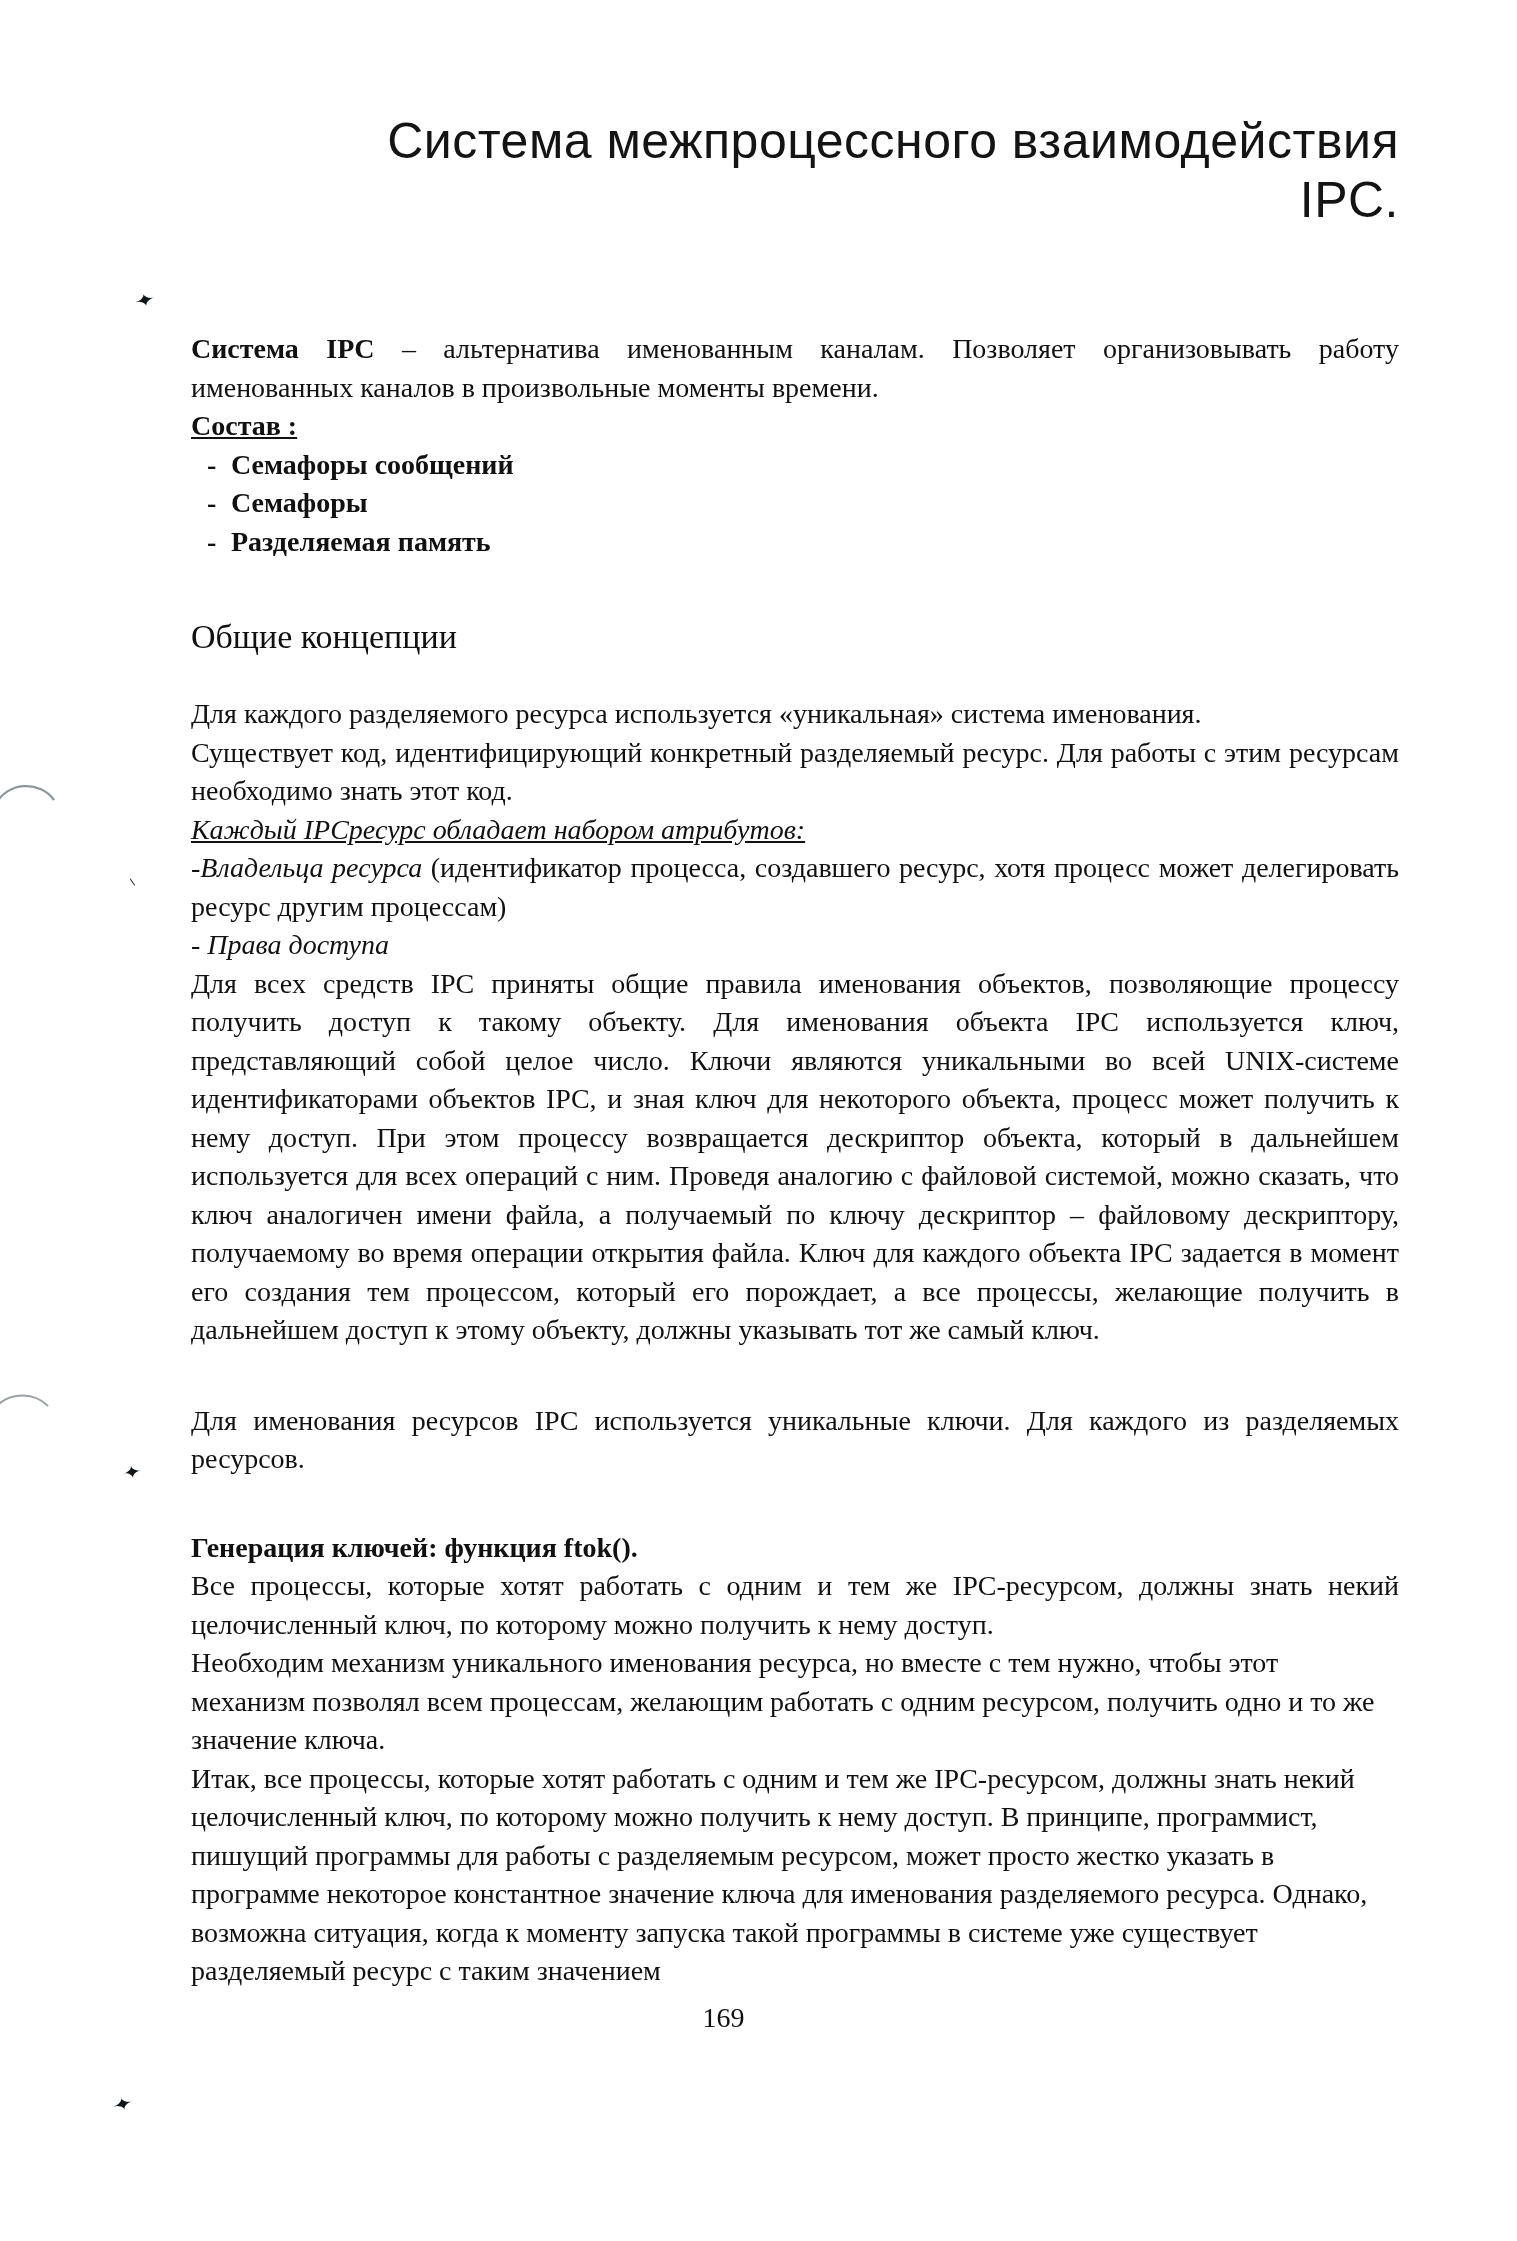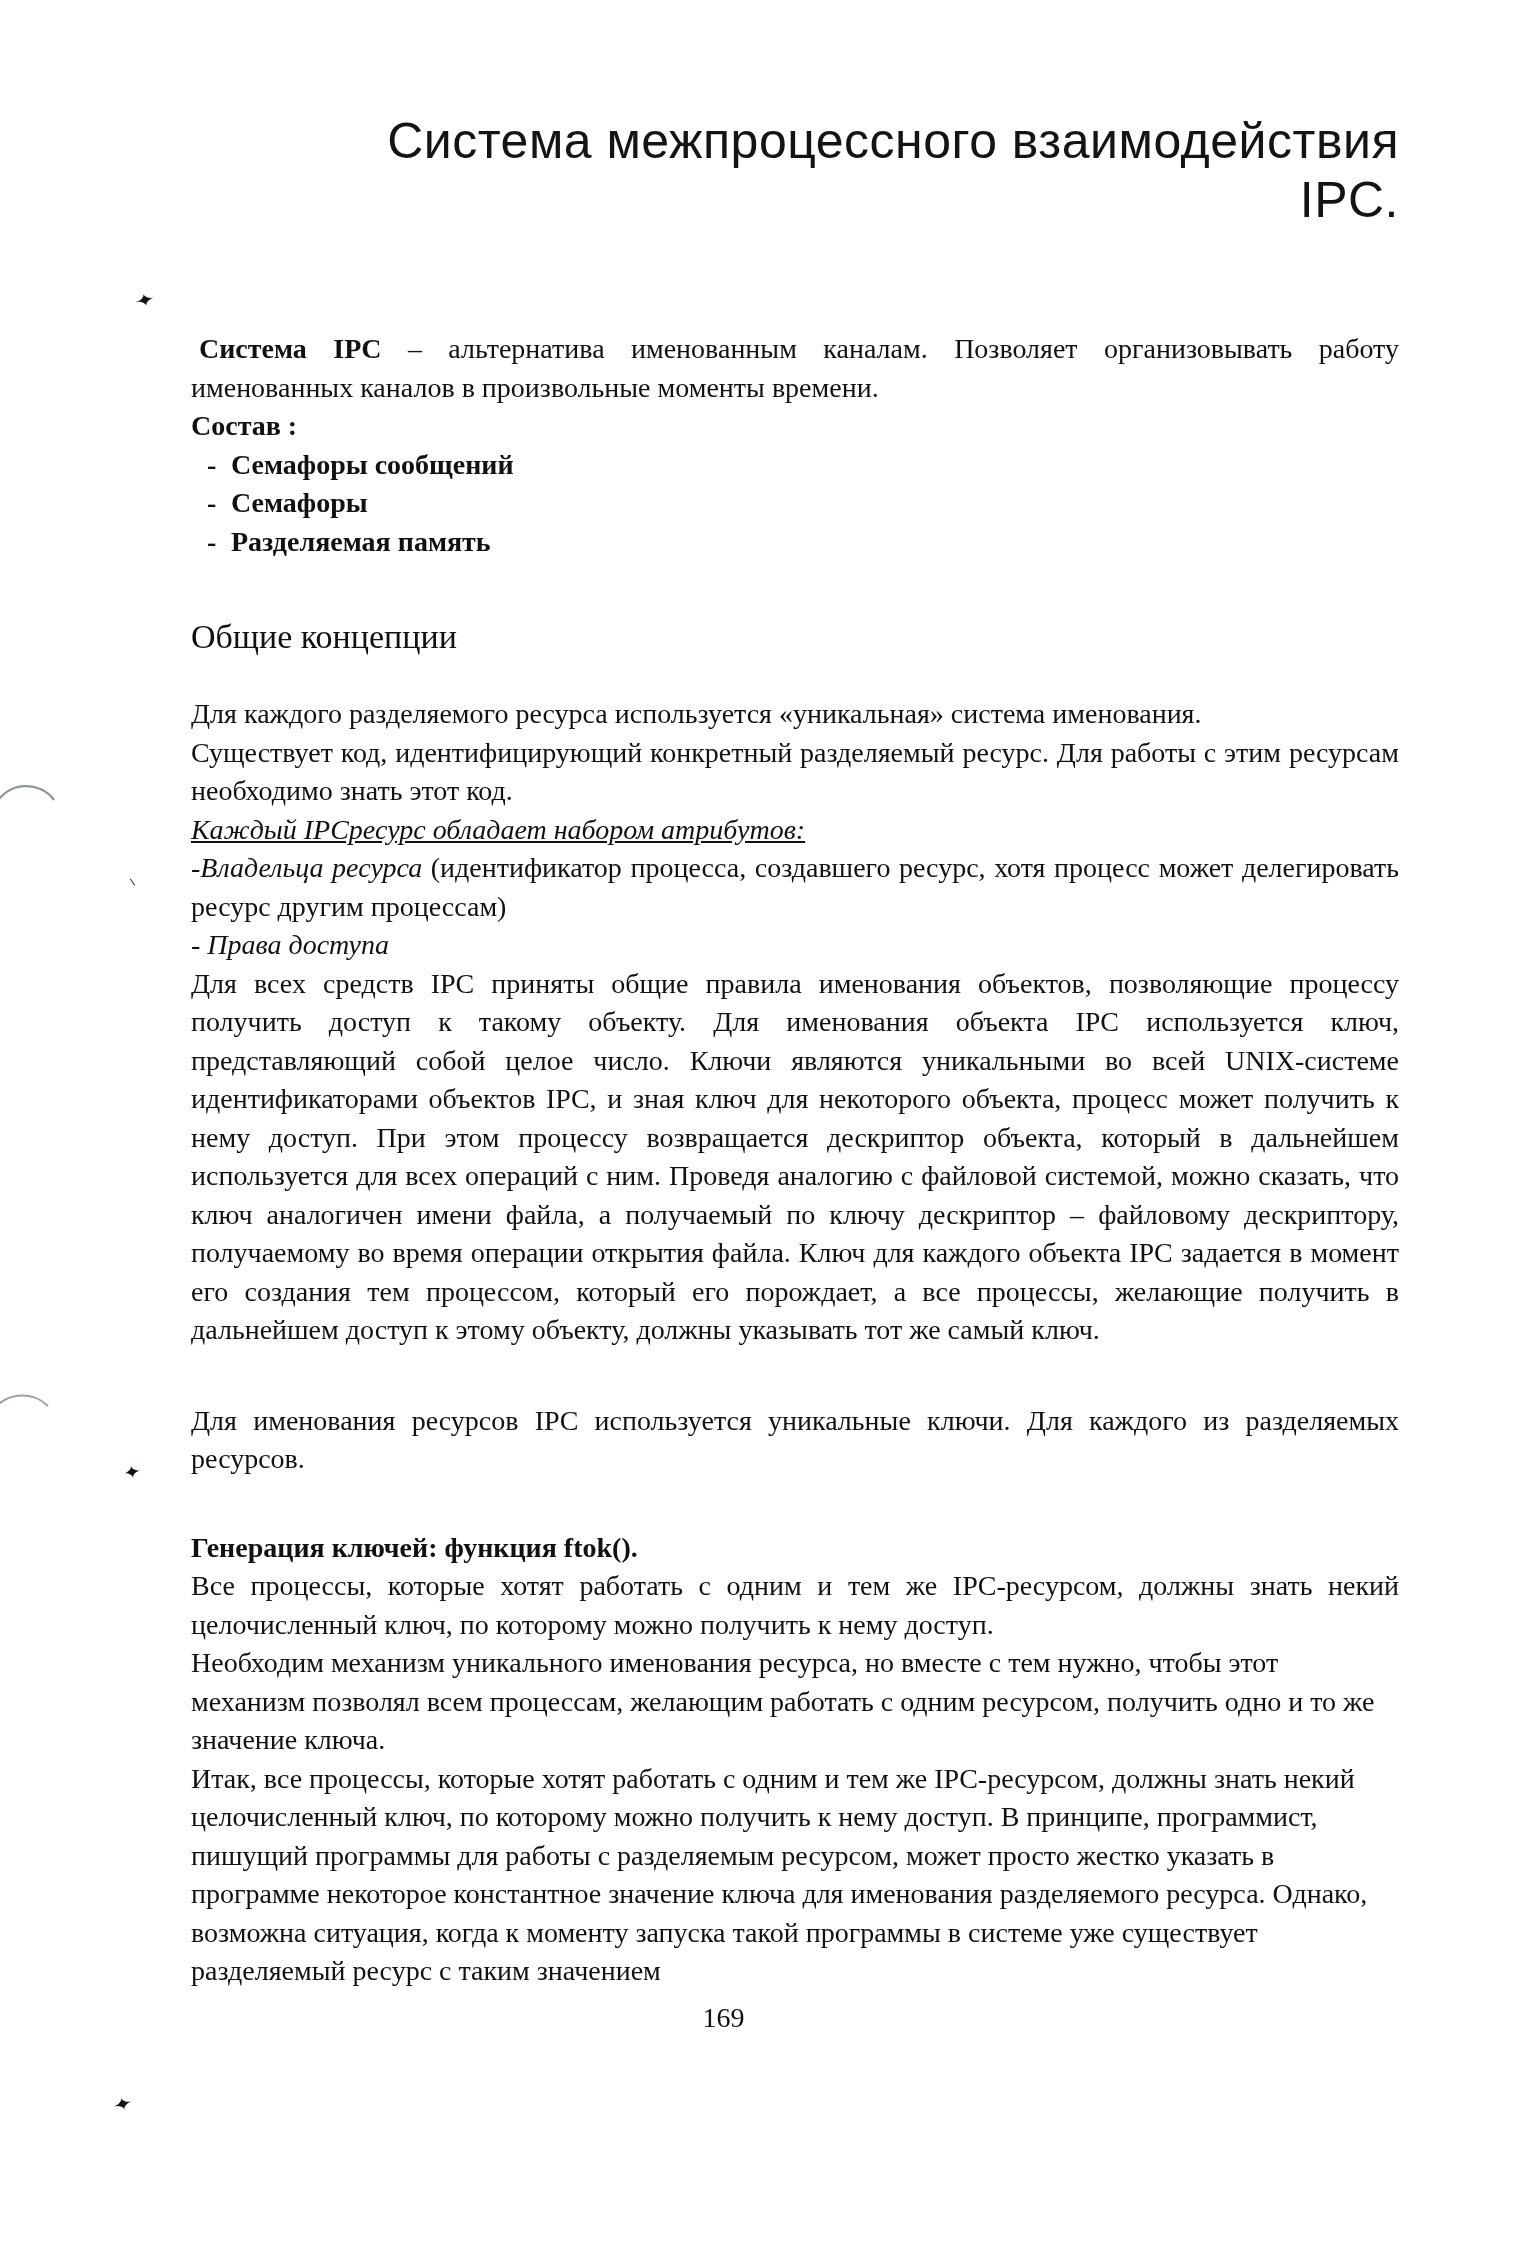--- a/index.html
+++ b/index.html
@@ -32,23 +32,24 @@
     color: #141414;
   }
   p, .li, h2, h3 {
     margin: 0;
     font-size: 28px;
     line-height: 38.5px;
   }
   .just   { text-align: justify; }
   .preline{ white-space: pre-line; margin-top: 36px; }
   .lead   { margin-top: 100px; }
-  .lead b { font-weight: 700; margin-left: 8px; }
+  .lead b { font-weight: 700; }
   .comp-heading {
     font-weight: 700;
+    text-decoration: underline;
   }
   .li {
     display: flex;
     font-weight: 700;
   }
   .li .dash  { width: 40px; padding-left: 16px; box-sizing: border-box; }
   .section-heading {
     margin-top: 54px;
     font-weight: 400;
     font-size: 34px;

